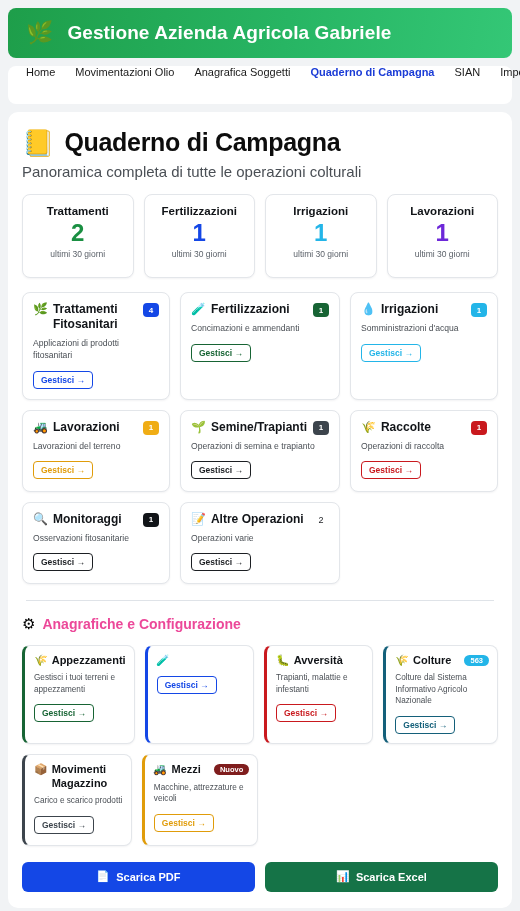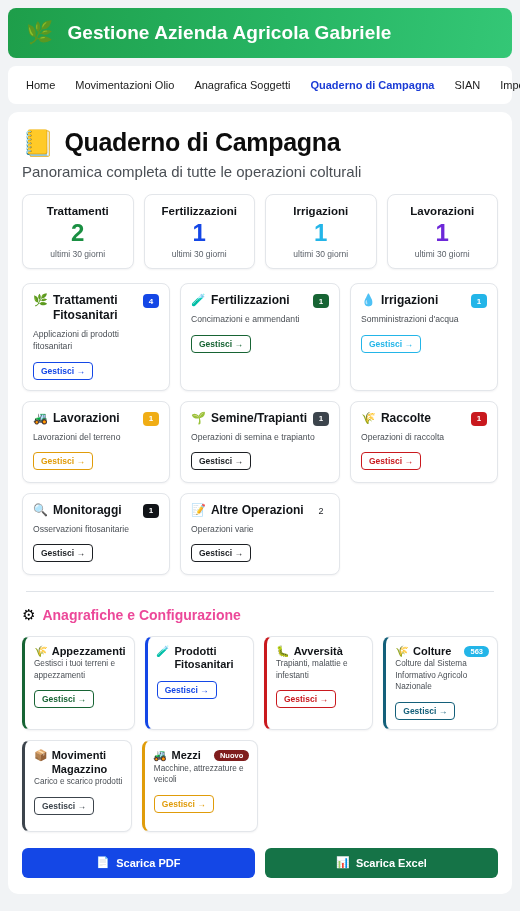--- a/index.html
+++ b/index.html
@@ -31,21 +31,20 @@
     text-align: right;
   }
 
   
   .navbar {
     margin-top: 8px;
     background: #ffffff;
     border-radius: 8px;
     height: 38px;
     display: flex;
-    align-items: center;
     padding: 0 18px;
     gap: 20px;
   }
   .nav-link {
     font-size: 11px;
     color: #1a1a1a;
     text-decoration: none;
     white-space: nowrap;
   }
   .nav-link.active { color: #1a3bd6; font-weight: bold; }
@@ -76,21 +75,21 @@
   .stats {
     margin-top: 14px;
     display: grid;
     grid-template-columns: repeat(4, 1fr);
     gap: 10px;
   }
   .stat {
     background: #ffffff;
     border: 1px solid #e3e6ea;
     border-radius: 8px;
-    padding: 10px 4px 9px 4px;
+    padding: 10px 4px 18px 4px;
     text-align: center;
     box-shadow: 0 1px 2px rgba(16,24,40,.05);
   }
   .stat-label { font-size: 11.5px; font-weight: bold; color: #111418; }
   .stat-value { font-size: 24px; font-weight: bold; line-height: 1.35; }
   .stat-foot { font-size: 8.5px; color: #5b6169; }
 
   
   .ops {
     margin-top: 14px;
@@ -217,20 +216,21 @@
     padding: 1px 6px;
     border-radius: 8px;
     font-size: 7.5px;
     font-weight: bold;
     color: #ffffff;
     white-space: nowrap;
     margin-top: 1px;
     margin-left: 8px;
   }
   .anag-desc {
+    margin-top: 5px;
     font-size: 8.2px;
     color: #4a4f55;
     line-height: 1.4;
   }
 
   .anag-row2 {
     margin-top: 10px;
     display: grid;
     grid-template-columns: repeat(4, 1fr);
     gap: 10px;
@@ -417,21 +417,20 @@
       </span>
 
     </div>
     <div class="anag-desc">Gestisci i tuoi terreni e appezzamenti</div>
     <button class="btn-manage" style="color:#176434">Gestisci →</button>
   </div>
   <div class="anag-card" style="border-left-color:#1447e6">
     <div class="anag-head">
       <span class="anag-title">
         <span class="anag-icon">🧪</span>
-        <span>Prodotti Fitosanitari</span>
       </span>
 
     </div>
     <button class="btn-manage" style="color:#1447e6">Gestisci →</button>
   </div>
   <div class="anag-card" style="border-left-color:#c9191e">
     <div class="anag-head">
       <span class="anag-title">
         <span class="anag-icon">🐛</span>
         <span>Avversità</span>

